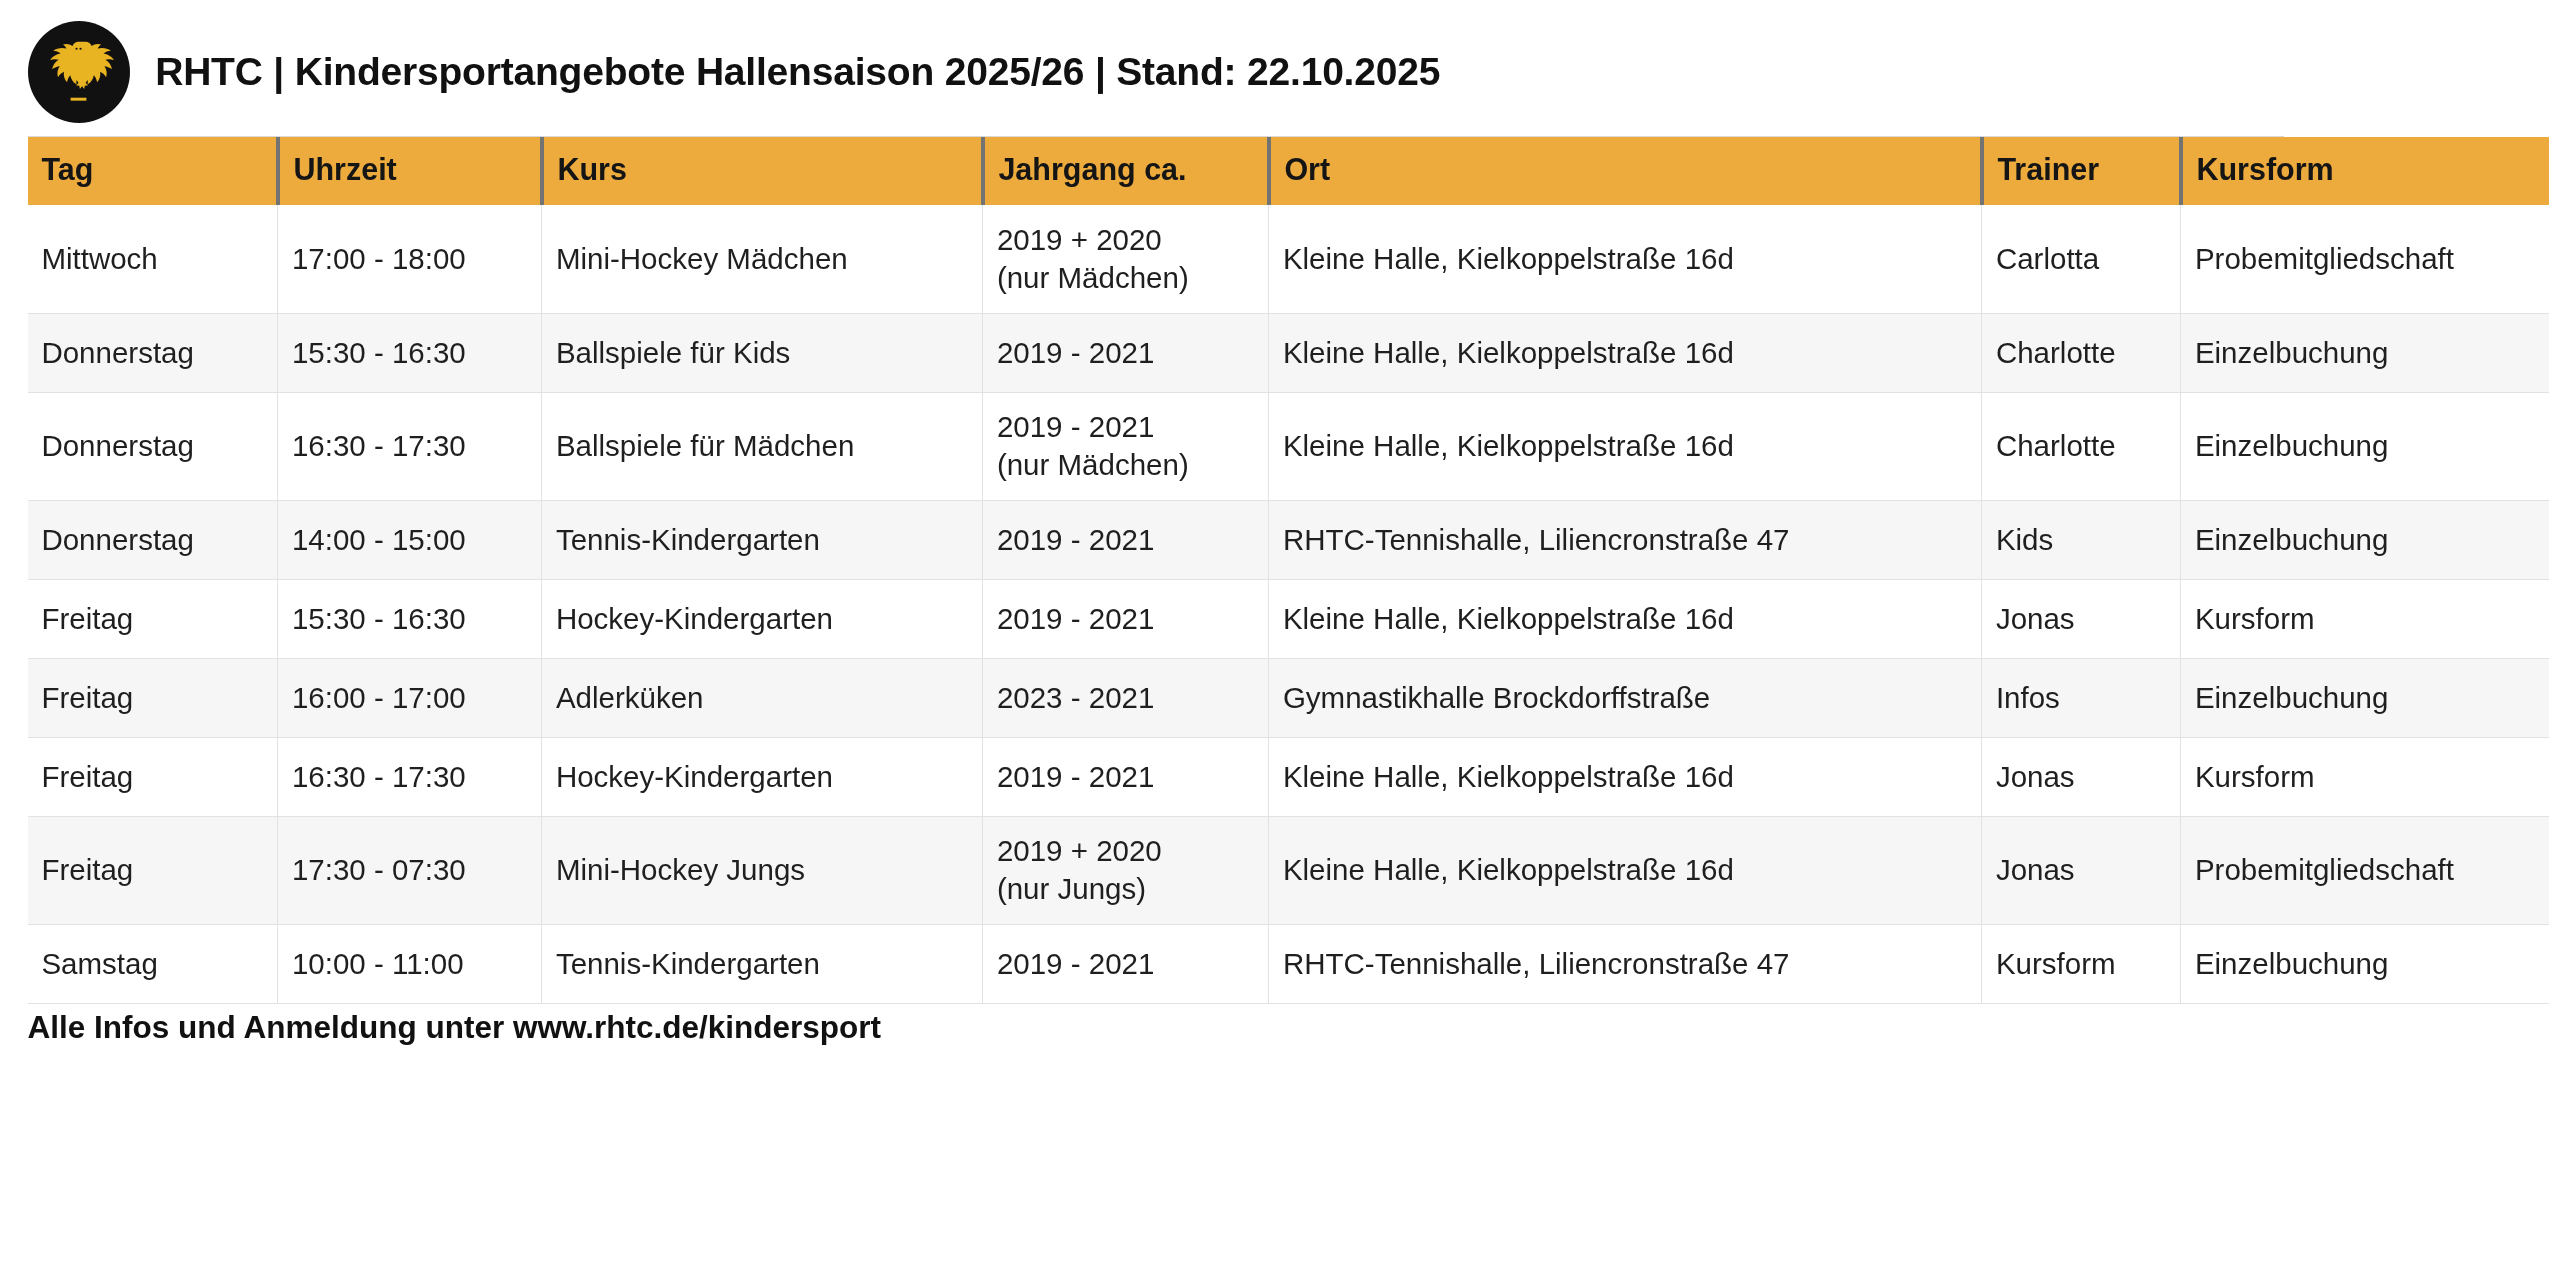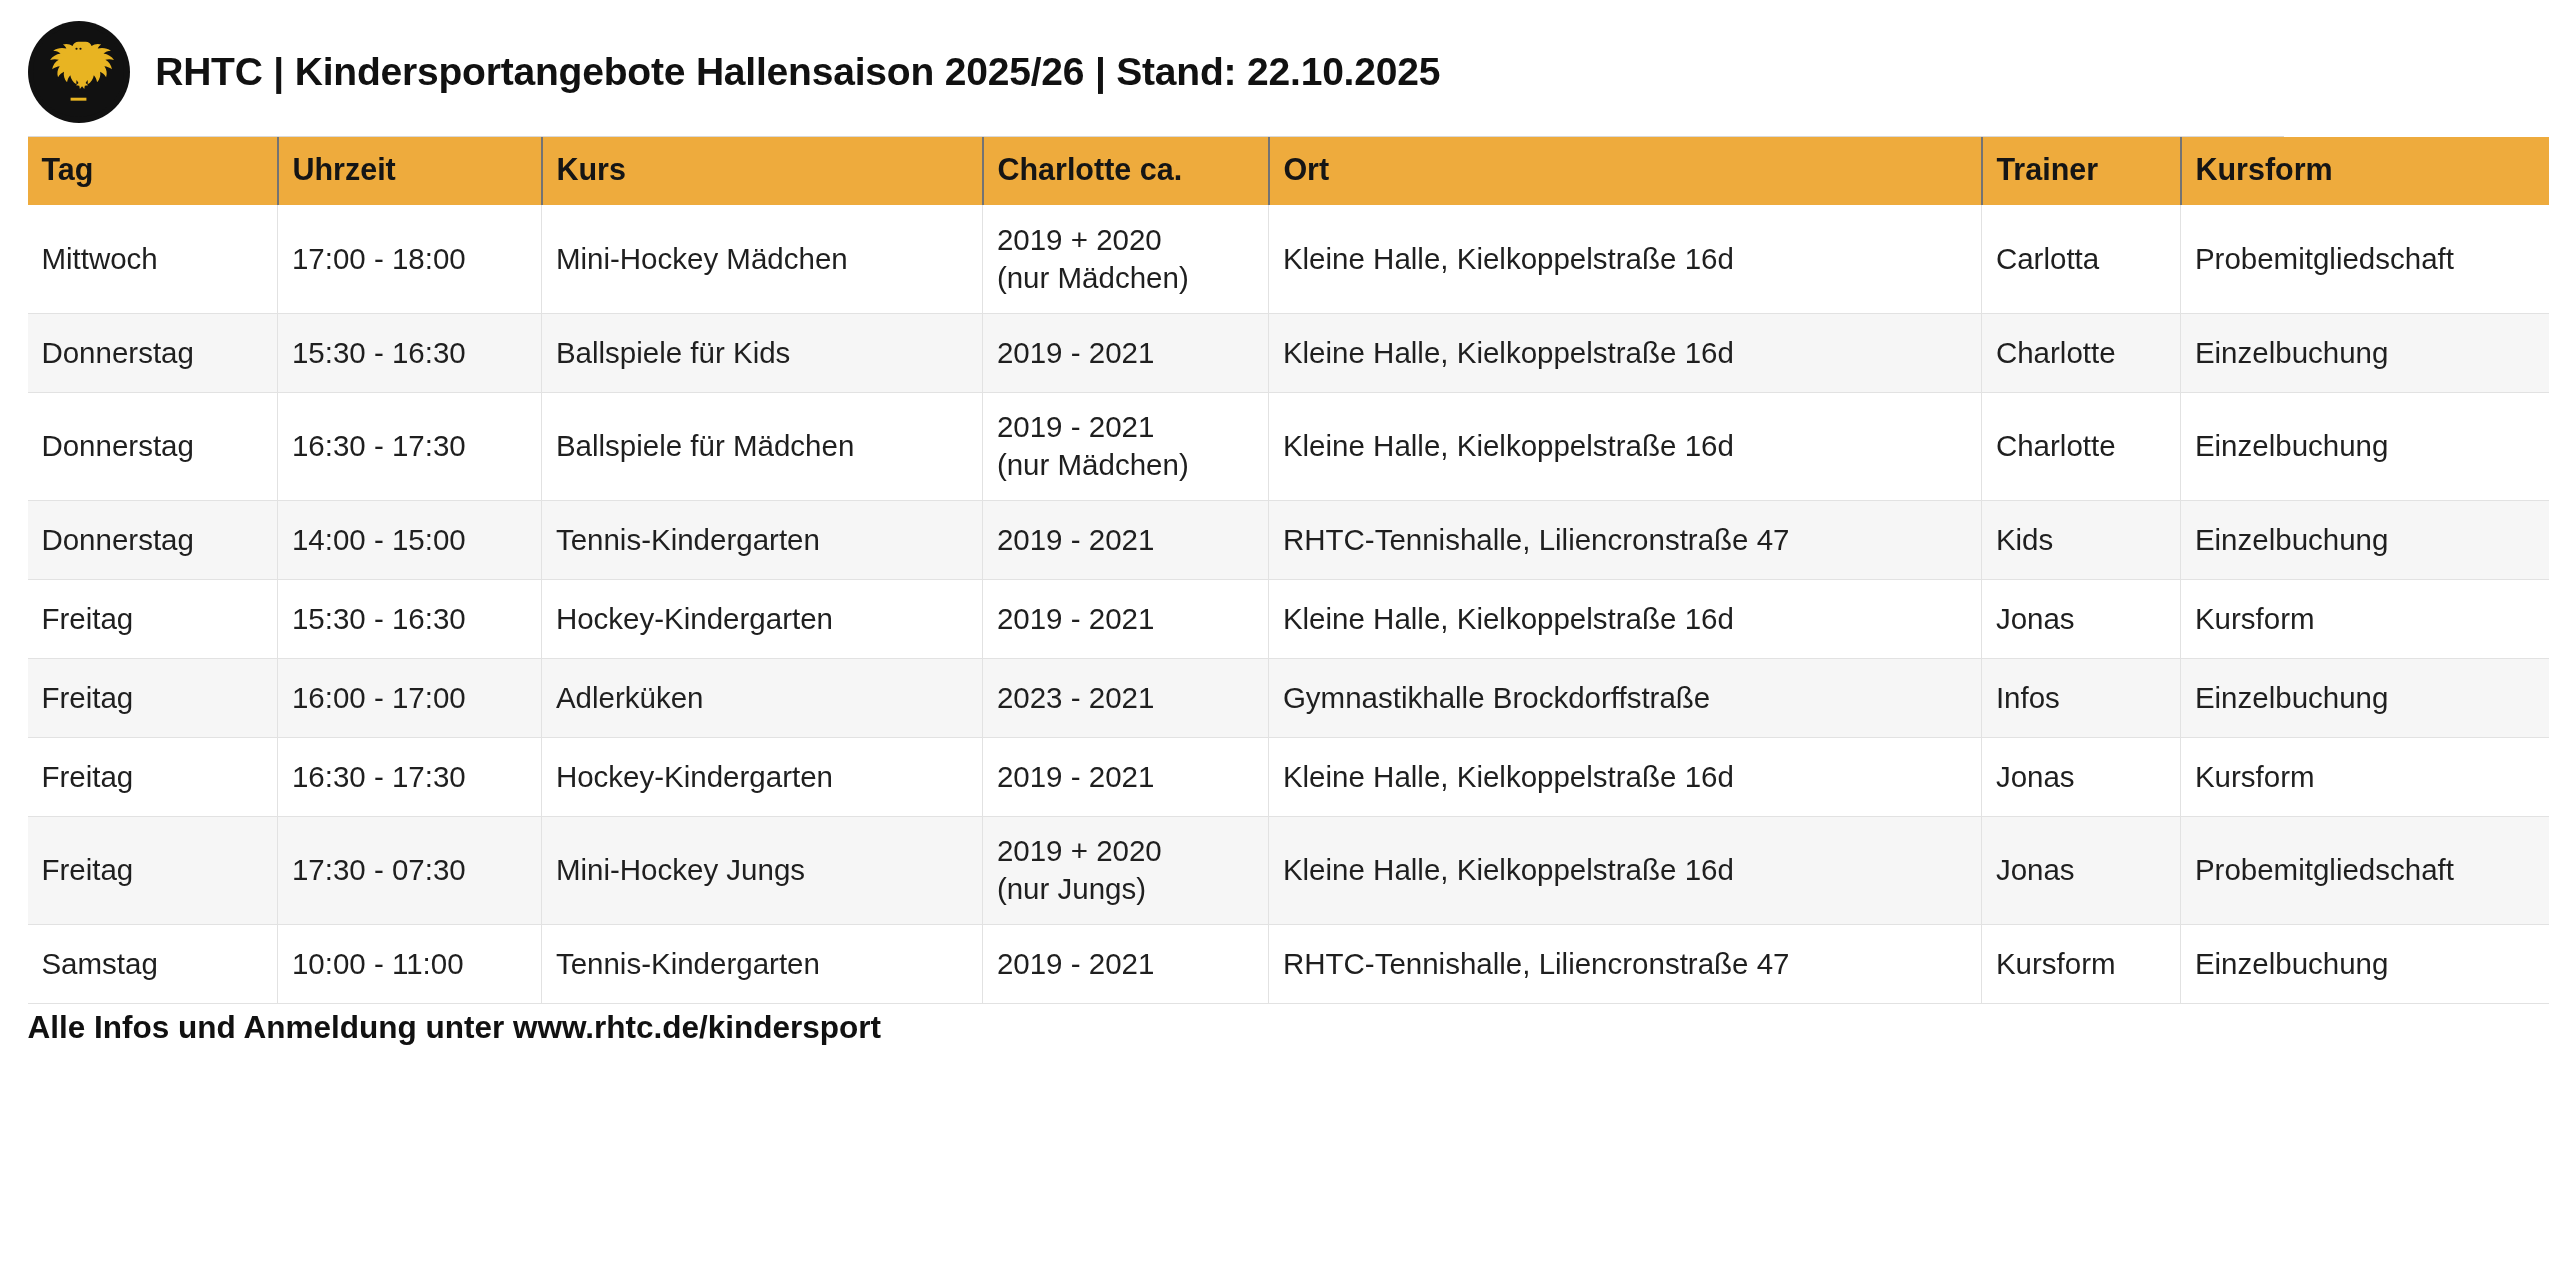--- a/index.html
+++ b/index.html
@@ -60,21 +60,21 @@
     table-layout: fixed;
     font-size: 29.5px;
   }
   table.schedule th {
     background: #eeab3d;
     color: #151515;
     font-weight: bold;
     text-align: left;
     font-size: 30.5px;
     padding: 15.8px 13.8px 17.7px 13.8px;
-    border-right: 2px solid #737373;
+    border-right: 4px solid #737373;
     vertical-align: middle;
     height: 61px;
     box-sizing: border-box;
   }
   table.schedule th:last-child { border-right: none; }
 
   table.schedule td {
     padding: 13.8px 13.8px;
     border-right: 1px solid #e2e2e2;
     border-bottom: 1px solid #e2e2e2;
@@ -140,21 +140,21 @@
           <col class="c-jahrgang">
         <col class="c-ort">
           <col class="c-trainer">
           <col class="c-kursform">
       </colgroup>
       <thead>
         <tr>
           <th>Tag</th>
           <th>Uhrzeit</th>
           <th>Kurs</th>
-          <th>Charlotte ca.</th>
+          <th>Jahrgang ca.</th>
           <th>Ort</th>
           <th>Trainer</th>
           <th>Kursform</th>
         </tr>
       </thead>
       <tbody>
         <tr class="tall">
           <td>Mittwoch</td>
           <td>17:00 - 18:00</td>
           <td>Mini-Hockey Mädchen</td>

